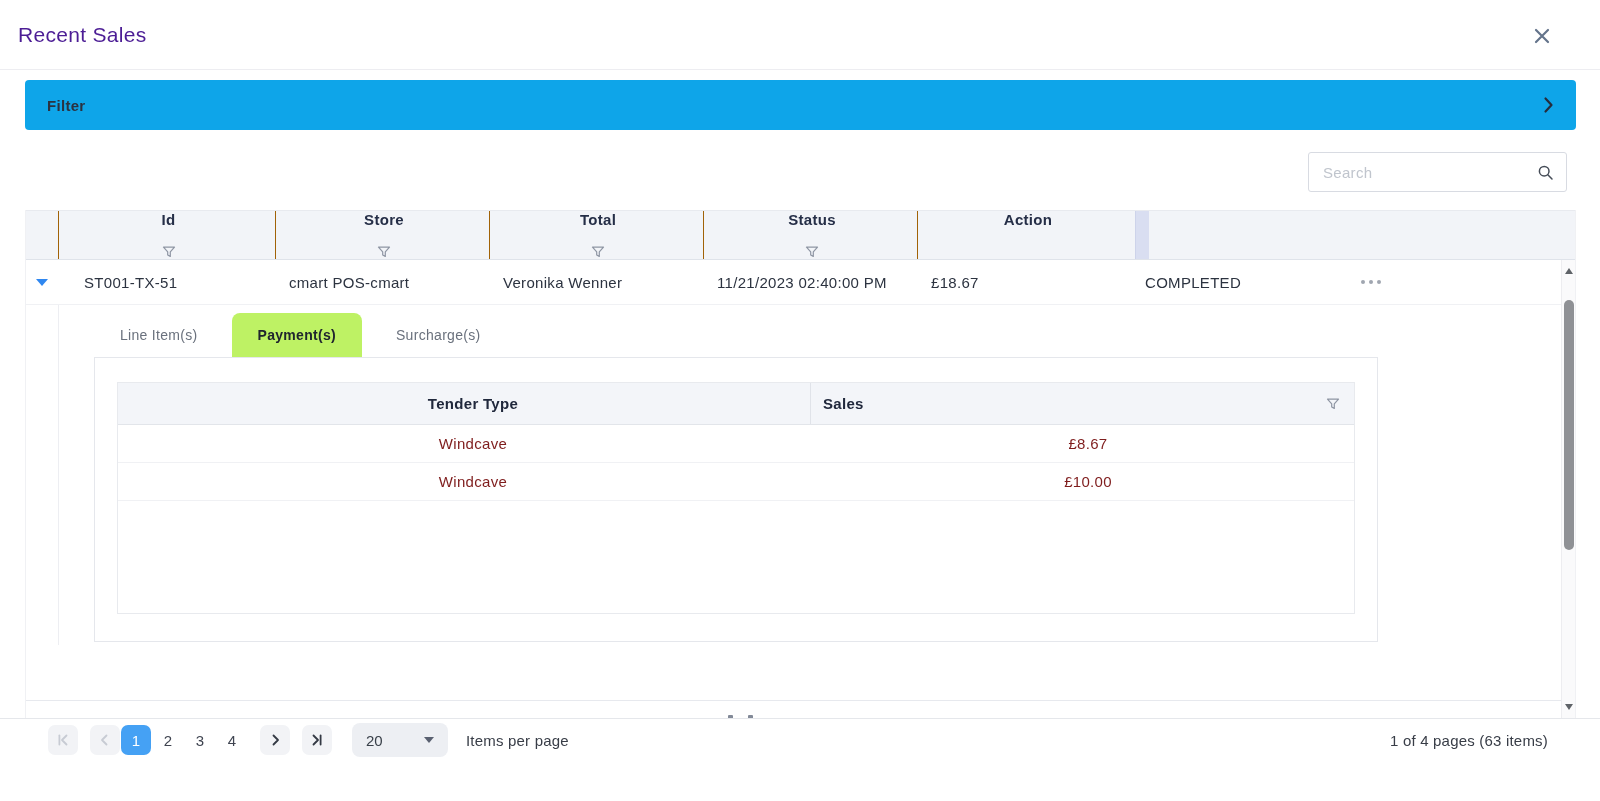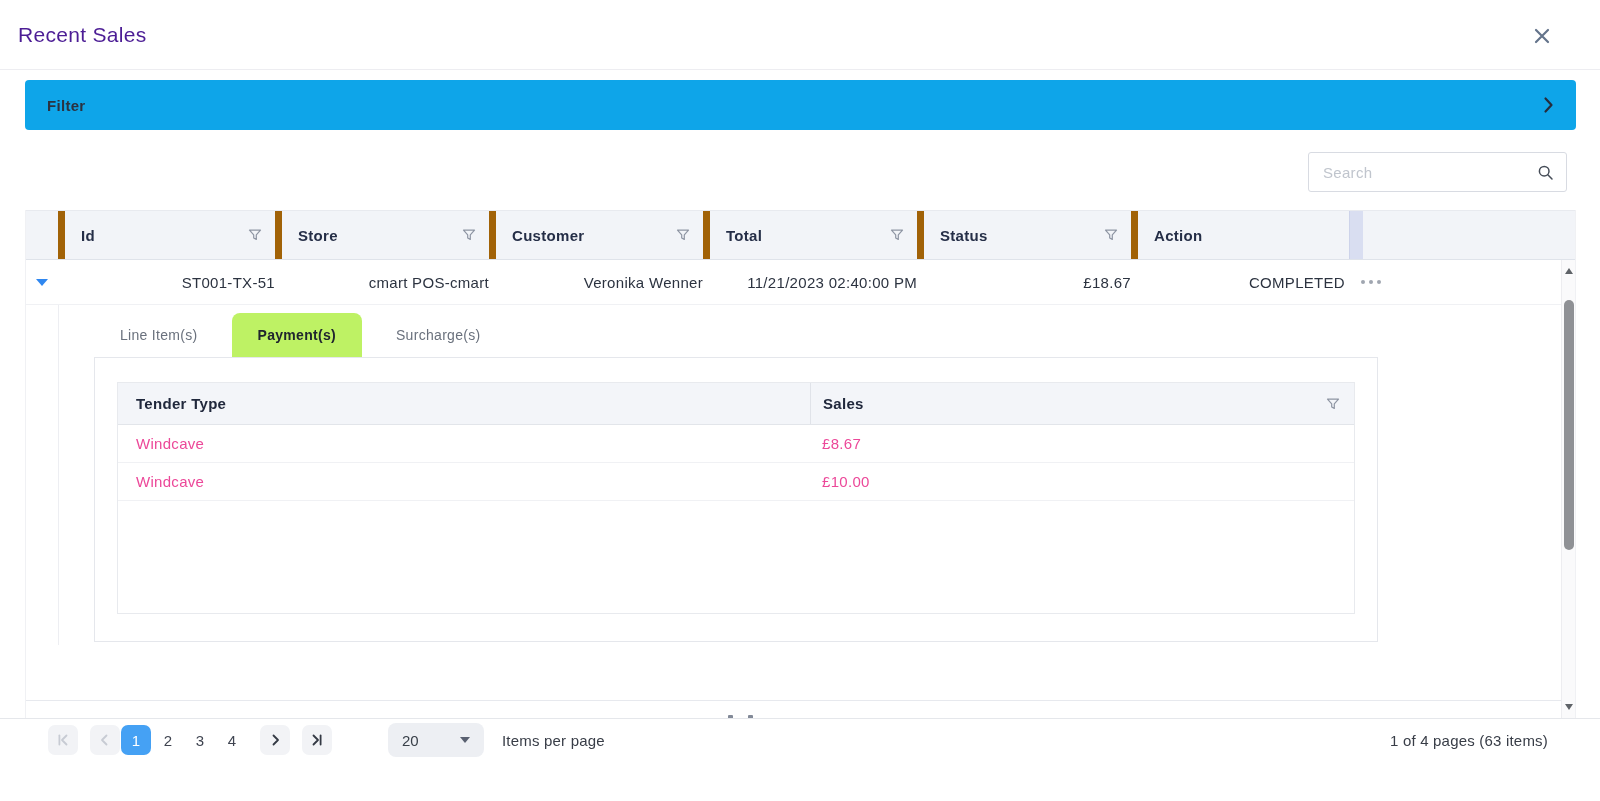--- a/index.html
+++ b/index.html
@@ -27,53 +27,53 @@
   .search-input::placeholder { color:#c0c5cd; }
   .search-icon { margin-right:12px; }
 
   
   .grid { position:absolute; left:25px; top:210px; width:1551px; height:508px;
     border-left:1px solid #f0f1f4; border-right:1px solid #f0f1f4; }
   .g-header { display:flex; height:50px; background:#f2f4f8; border-bottom:1px solid #dfe3ea;
     border-top:1px solid #e8eaef; }
   .g-hcell { display:flex; align-items:center; justify-content:space-between;
     padding:0 13px 0 16px; font-size:15px; font-weight:700; color:#252e47; letter-spacing:.3px; }
-  .g-hcell + .g-hcell { border-left:7px solid #a16207; } .w-id { width:217px; } .w-std { width:214px; } .w-act { width:218px; }
+  .g-hcell + .g-hcell { border-left:1px solid #a16207;flex-direction:column; } .w-id { width:217px; } .w-std { width:214px; } .w-act { width:218px; }
   .hier-hcell { width:32px; border-left:none; }
   .scroll-spacer { width:14px; background:#d9def1; border-left:1px solid #cdd3ea; }
 
   .g-row { display:flex; height:45px; align-items:center; border-bottom:1px solid #f0f1f4;
     background:#fff; font-size:15px; color:#2c3340; letter-spacing:.3px; }
-  .g-cell { padding-left:14px; white-space:nowrap; overflow:hidden;text-align:right; }
+  .g-cell { padding-left:14px; white-space:nowrap; overflow:hidden; }
   .id-cell { padding-left:26px; }
   .hier-cell { width:32px; display:flex; justify-content:center; padding-left:0; cursor:pointer; }
   .expand-arrow { width:0; height:0; border-left:6px solid transparent;
     border-right:6px solid transparent; border-top:7px solid #2f87f0; }
   .dots { display:flex; gap:4px; padding-left:16px; cursor:pointer; }
   .dots i { width:4px; height:4px; border-radius:50%; background:#a0a6b0; }
 
   
   .g-detail { position:relative; height:396px; background:#fff; border-bottom:1px solid #e7e9ee; }
   .gutter-line { position:absolute; left:32px; top:0; height:340px; border-left:1px solid #edeef2; }
   .tabstrip { position:absolute; left:68px; top:8px; width:1284px; }
   .tabs { display:flex; gap:8px; height:44px; }
   .tab { padding:0 26px; line-height:44px; font-size:14px; color:#6a717d; letter-spacing:.3px; cursor:pointer; }
   .tab.active { background:#bef264; border-radius:8px 8px 0 0; font-weight:700; color:#20252e; }
-  .tab-content { position:relative; height:285px; background:#fff; border:1px solid #e5e7ec; }
+  .tab-content { position:relative; height:285px; background:#fff; border:1px solid #e5e7ec;text-align:center; }
 
   .inner-grid { position:absolute; left:22px; right:22px; top:24px; bottom:27px;
     border:1px solid #e8eaee; background:#fff; }
   .ig-header { display:flex; height:42px; background:#f3f5f9; border-bottom:1px solid #e2e5ea;
     align-items:center; font-size:15px; font-weight:700; color:#20283c; letter-spacing:.3px; position:relative; }
   .ig-col1 { width:692px; padding-left:18px; }
   .ig-col2 { flex:1; padding-left:12px; }
   .ig-header .ig-col2 { border-left:1px solid #e0e3e9; height:100%; display:flex; align-items:center; }
   .ig-filter { position:absolute; right:14px; top:14px; cursor:pointer; }
   .ig-row { display:flex; height:38px; align-items:center; border-bottom:1px solid #f0f1f4;
-    font-size:15px; color:#ec4899; letter-spacing:.3px; }
+    font-size:15px; color:#7f1d1d; letter-spacing:.3px; }
 
   
   .g-clip-row { position:absolute; left:0; right:14px; bottom:0; height:16px; overflow:hidden; background:#fff; }
   .clip-mark { position:absolute; bottom:0; width:5px; height:3px; background:#838a98; border-radius:1px 1px 0 0; }
 
   
   .vscroll { position:absolute; right:0; top:50px; bottom:0; width:14px; background:#fafafb;
     border-left:1px solid #ededf0; }
   .vs-up, .vs-down { position:absolute; left:3px; width:0; height:0; cursor:pointer;
     border-left:4px solid transparent; border-right:4px solid transparent; }
@@ -84,21 +84,21 @@
 
   
   .pager { position:absolute; left:0; top:718px; width:1600px; height:43px;
     border-top:1px solid #e5e7eb; display:flex; align-items:center; padding-left:48px; background:#fff; }
   .pg-btn { width:30px; height:30px; border-radius:7px; background:#f2f3f6;
     display:flex; align-items:center; justify-content:center; cursor:pointer; }
   .pg-gap { margin-left:12px; }
   .pg-num { width:30px; height:30px; margin:0 1px; border-radius:7px; display:flex;
     align-items:center; justify-content:center; font-size:15px; color:#3f4450; cursor:pointer; }
   .pg-num.active { background:#45a1f4; color:#fff; }
-  .pg-dropdown { margin-left:56px; width:96px; height:34px; border-radius:8px; background:#edeff3;
+  .pg-dropdown { margin-left:20px; width:96px; height:34px; border-radius:8px; background:#edeff3;
     display:flex; align-items:center; justify-content:space-between; padding:0 14px; cursor:pointer; }
   .pg-dropdown-value { font-size:15px; color:#394049; }
   .caret-down { width:0; height:0; border-left:5px solid transparent;
     border-right:5px solid transparent; border-top:6px solid #596070; }
   .pg-label { margin-left:18px; font-size:15px; color:#383d47; letter-spacing:.2px; }
   .pg-summary { position:absolute; right:52px; font-size:15px; color:#383d47; letter-spacing:.2px;margin-left:48px; }
 </style>
 </head>
 <body>
 
@@ -133,26 +133,20 @@
   <div class="g-header">
     <div class="g-hcell hier-hcell"></div>
     <div class="g-hcell w-id">
       <span>Id</span>
       <svg width="14" height="14" viewBox="0 0 14 14">
         <path d="M1.5 2.2h11L8.3 6.9v4.5L5.7 10V6.9z" fill="none" stroke="#8e95a3" stroke-width="1.2" stroke-linejoin="round"></path>
       </svg>
     </div>
     <div class="g-hcell w-std">
       <span>Store</span>
-      <svg width="14" height="14" viewBox="0 0 14 14">
-        <path d="M1.5 2.2h11L8.3 6.9v4.5L5.7 10V6.9z" fill="none" stroke="#8e95a3" stroke-width="1.2" stroke-linejoin="round"></path>
-      </svg>
-    </div>
-    <div class="g-hcell w-std">
-      <span>Customer</span>
       <svg width="14" height="14" viewBox="0 0 14 14">
         <path d="M1.5 2.2h11L8.3 6.9v4.5L5.7 10V6.9z" fill="none" stroke="#8e95a3" stroke-width="1.2" stroke-linejoin="round"></path>
       </svg>
     </div>
     <div class="g-hcell w-std">
       <span>Total</span>
       <svg width="14" height="14" viewBox="0 0 14 14">
         <path d="M1.5 2.2h11L8.3 6.9v4.5L5.7 10V6.9z" fill="none" stroke="#8e95a3" stroke-width="1.2" stroke-linejoin="round"></path>
       </svg>
     </div>

